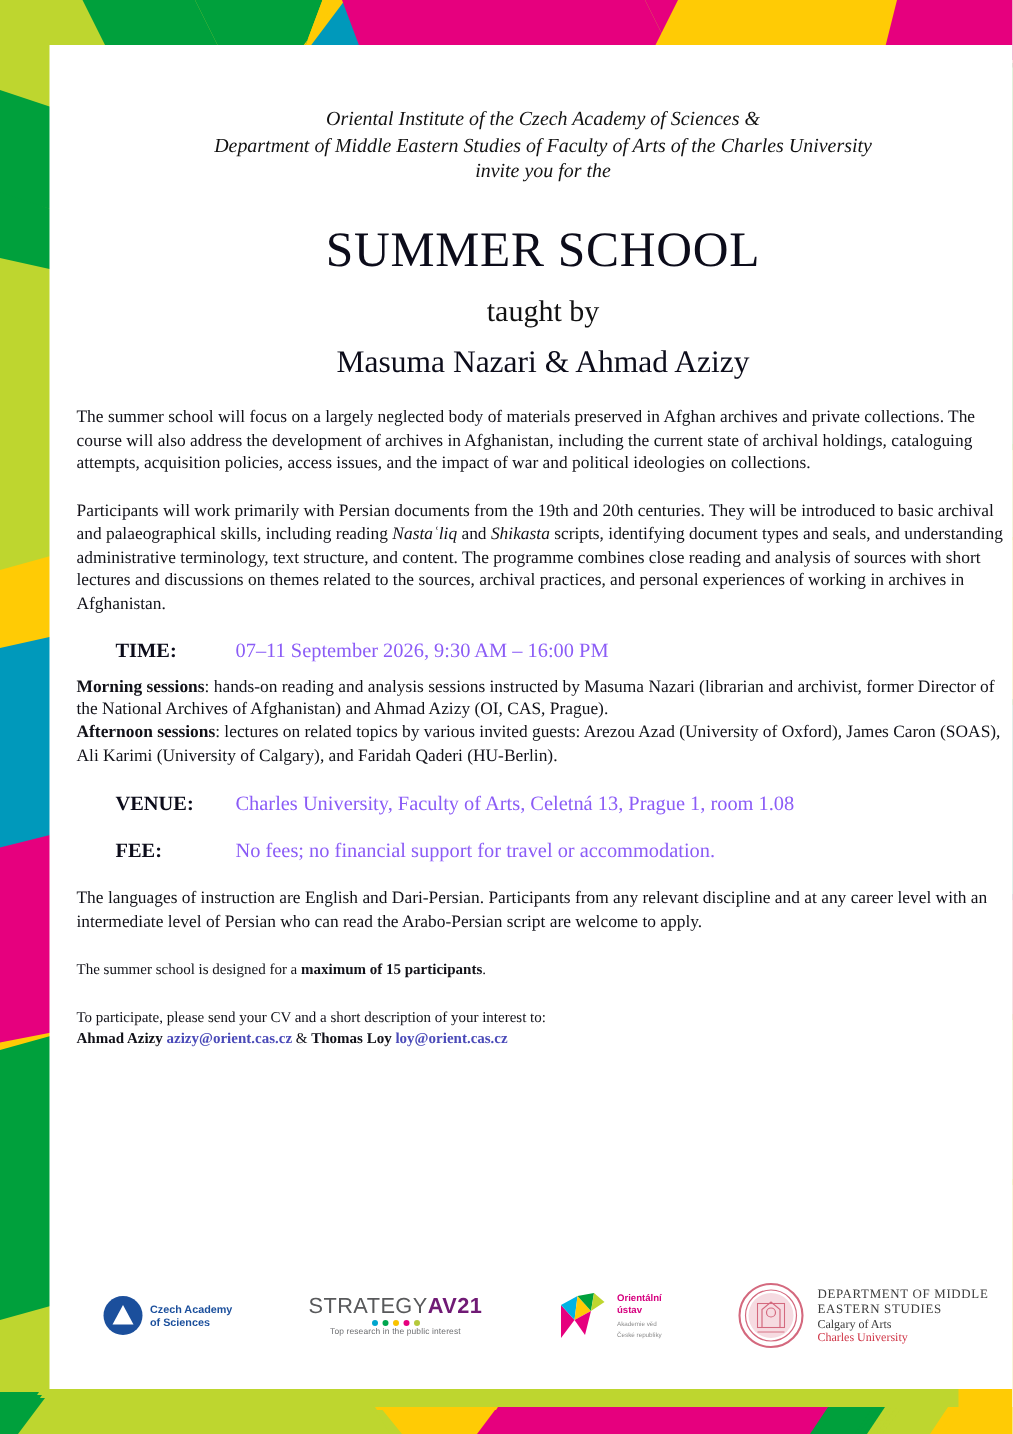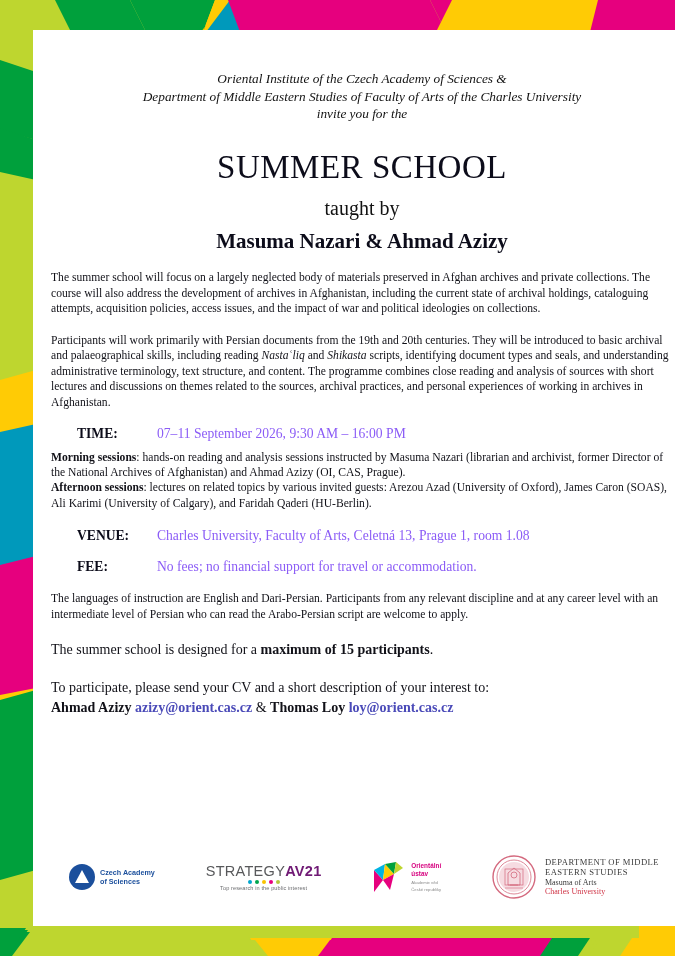--- a/index.html
+++ b/index.html
@@ -62,21 +62,21 @@
     margin-top: 20px;
   }
   .taught-by {
     text-align: center;
     font-size: 20px;
     color: #121212;
     margin-top: 11px;
   }
   .teachers {
     text-align: center;
-    font-weight: bold;
+    font-weight: normal;
     font-size: 21px;
     color: #0c0c1a;
     margin-top: 9px;
   }
 
   
   .body-text {
     font-size: 11.6px;
     line-height: 1.345;
     color: #111118;
@@ -109,21 +109,21 @@
   .sessions {
     font-size: 11.6px;
     line-height: 1.33;
     color: #111118;
     margin-top: 8px;
   }
   .sessions b { font-weight: bold; }
 
   
   .statement {
-    font-size: 14px;
+    font-size: 10px;
     line-height: 1.4;
     color: #111118;
     margin-top: 18px;
   }
   .statement b { font-weight: bold; }
   .statement .email { color: #4a4ab8; font-weight: bold; }
 
   
   .logos {
     position: absolute;
@@ -457,20 +457,20 @@
           <circle cx="22" cy="22" r="15" fill="#f6dbe1"></circle>
           <rect x="13" y="14" width="18" height="16" fill="none" stroke="#d4697e" stroke-width="0.7"></rect>
           <path d="M16 30 L16 18 L22 13 L28 18 L28 30 Z" fill="none" stroke="#d4697e" stroke-width="0.8"></path>
           <circle cx="22" cy="20" r="3" fill="none" stroke="#d4697e" stroke-width="0.8"></circle>
           <line x1="18" y1="30" x2="26" y2="30" stroke="#d4697e" stroke-width="0.8"></line>
           <line x1="13" y1="33" x2="31" y2="33" stroke="#d4697e" stroke-width="0.6"></line>
         </svg>
         <div class="cu-text">
           <div class="cu-dept">DEPARTMENT OF MIDDLE</div>
           <div class="cu-dept">EASTERN STUDIES</div>
-          <div class="cu-fac">Masuma of Arts</div>
+          <div class="cu-fac">Calgary of Arts</div>
           <div class="cu-uni">Charles University</div>
         </div>
       </div>
 
     </div>
   </div>
 </div>
 
 </body></html>

